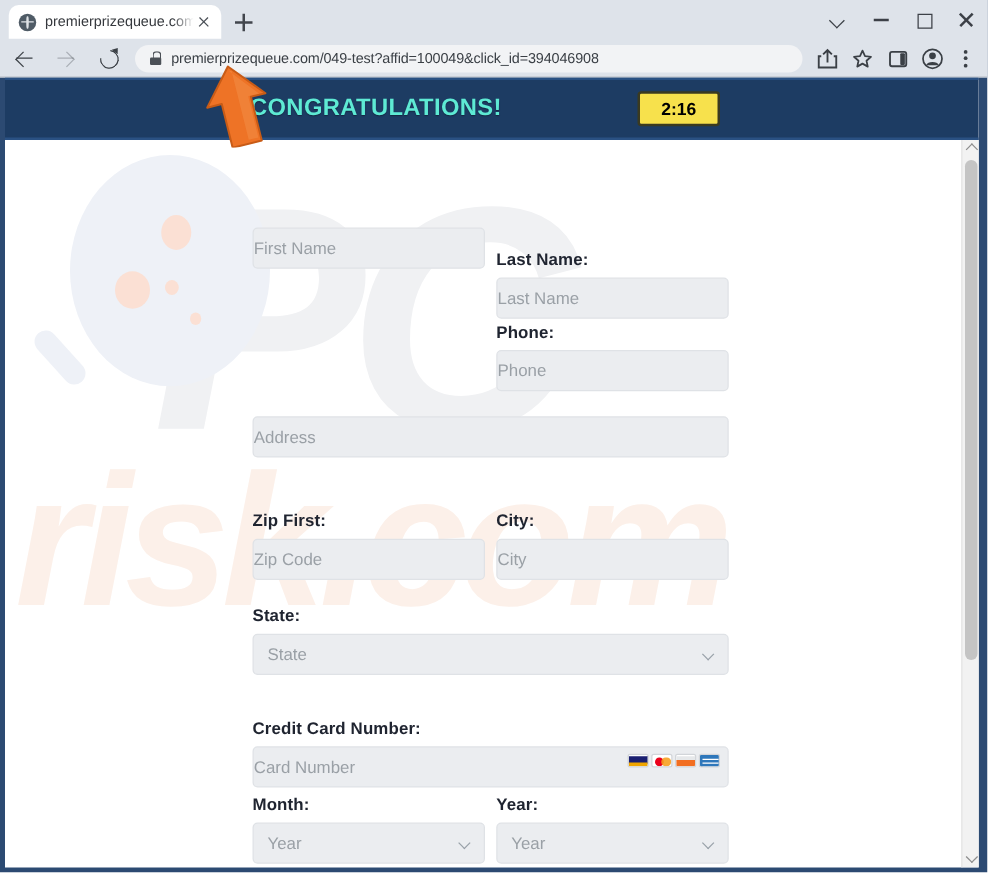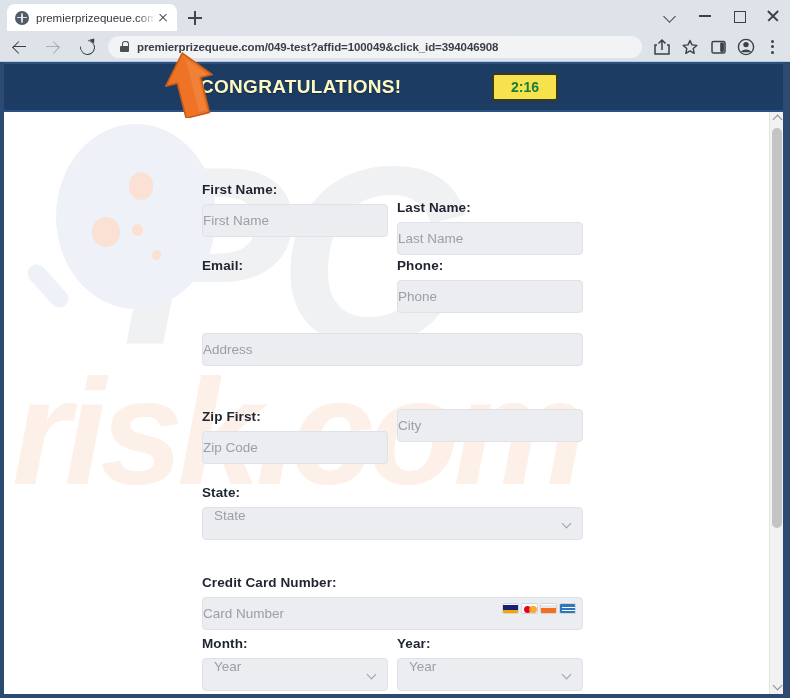--- a/index.html
+++ b/index.html
@@ -158,21 +158,20 @@
     transform: rotate(38deg);
   }
 
   .omnibox {
     flex: 1 1 auto; height: 22px; margin: 0 6px 0 6px;
     background: #f2f3f5;
     border-radius: 11px;
     display: flex; align-items: center;
     padding: 0 12px;
     cursor: text;
-    font-weight: bold;
   }
   .lock {
     flex: 0 0 9px; width: 9px; height: 11px;
     position: relative; margin-right: 8px;
   }
   .lock::before {
     content: ""; position: absolute; left: 0; bottom: 0;
     width: 9px; height: 6.5px; background: #4b5057; border-radius: 1px;
   }
   .lock::after {
@@ -215,32 +214,32 @@
     position: relative;
     height: 50px;
     background: #1d3c63;
     border-top: 2px solid #2a5183;
     border-bottom: 2px solid #2a5183;
     display: flex; align-items: center;
   }
   .banner-title {
     position: absolute; left: 196px; top: 50%;
     transform: translateY(-50%);
-    color: #fef9c3;
+    color: #5eead4;
     font-size: 19px; font-weight: bold;
     letter-spacing: .3px;
     text-shadow: 0 1px 1px rgba(0,0,0,.35);
   }
   .timer {
-    position: absolute; left: 488px; top: 50%;
+    position: absolute; left: 506px; top: 50%;
     transform: translateY(-50%);
     background: #f7e14c;
     border: 2px solid #3a3a20;
     border-radius: 3px;
-    color: #15803d;
+    color: #000000;
     font-size: 14px; font-weight: bold;
     padding: 4px 17px;
     cursor: default;
   }
 
   
   .watermark {
     position: absolute; left: 0; top: 50px;
     width: 779px; height: 582px;
     pointer-events: none; overflow: hidden;
@@ -305,21 +304,21 @@
     background: #ebedf0;
     border: 1px solid #dfe2e6;
     border-radius: 4px;
     padding: 0 11px;
     font-size: 13.5px;
     color: #9aa0a6;
     font-family: "Liberation Sans", sans-serif;
     outline: none;
     -webkit-appearance: none;
     appearance: none;
-    display: flex; 
+    display: flex; align-items: center;
     position: relative;
     cursor: pointer;
   }
   .fselect .chev {
     position: absolute; right: 12px; top: 12px;
     width: 7px; height: 7px;
     border-right: 1.3px solid #98a0a8;
     border-bottom: 1.3px solid #98a0a8;
     transform: rotate(45deg);
   }
@@ -471,45 +470,44 @@
       <div class="wm-dot" style="left:125px;top:60px;width:24px;height:28px;"></div>
       <div class="wm-dot" style="left:88px;top:105px;width:28px;height:30px;"></div>
       <div class="wm-dot" style="left:128px;top:112px;width:11px;height:12px;"></div>
       <div class="wm-dot" style="left:148px;top:138px;width:9px;height:10px;"></div>
       <div class="wm-risk">risk.com</div>
     </div>
 
     <div class="form">
 
       <div class="field" style="left:198px; top:70px; width:186px;">
-        <label class="flabel">First Name:</label>
         <input class="finput" type="text" placeholder="First Name" style="">
       </div>
       <div class="field" style="left:393px; top:70px; width:186px;margin-top:18px;">
         <label class="flabel">Last Name:</label>
         <input class="finput" type="text" placeholder="Last Name" style="">
       </div>
 
       <div class="field" style="left:198px; top:146px; width:186px;">
-        <label class="flabel">Email:</label>
       </div>
       <div class="field" style="left:393px; top:146px; width:186px;">
         <label class="flabel">Phone:</label>
         <input class="finput" type="text" placeholder="Phone" style="">
       </div>
 
       <div class="field" style="left:198px; top:221px; width:381px;">
         <input class="finput" type="text" placeholder="Address" style="">
       </div>
 
       <div class="field" style="left:198px; top:297px; width:186px;">
         <label class="flabel">Zip First:</label>
         <input class="finput" type="text" placeholder="Zip Code" style="">
       </div>
       <div class="field" style="left:393px; top:297px; width:186px;">
+        <label class="flabel">City:</label>
         <input class="finput" type="text" placeholder="City" style="">
       </div>
 
       <div class="field" style="left:198px; top:373px; width:381px;">
         <label class="flabel">State:</label>
         <div class="fselect">
           <span>State</span>
           <span class="chev"></span>
         </div>
       </div>

